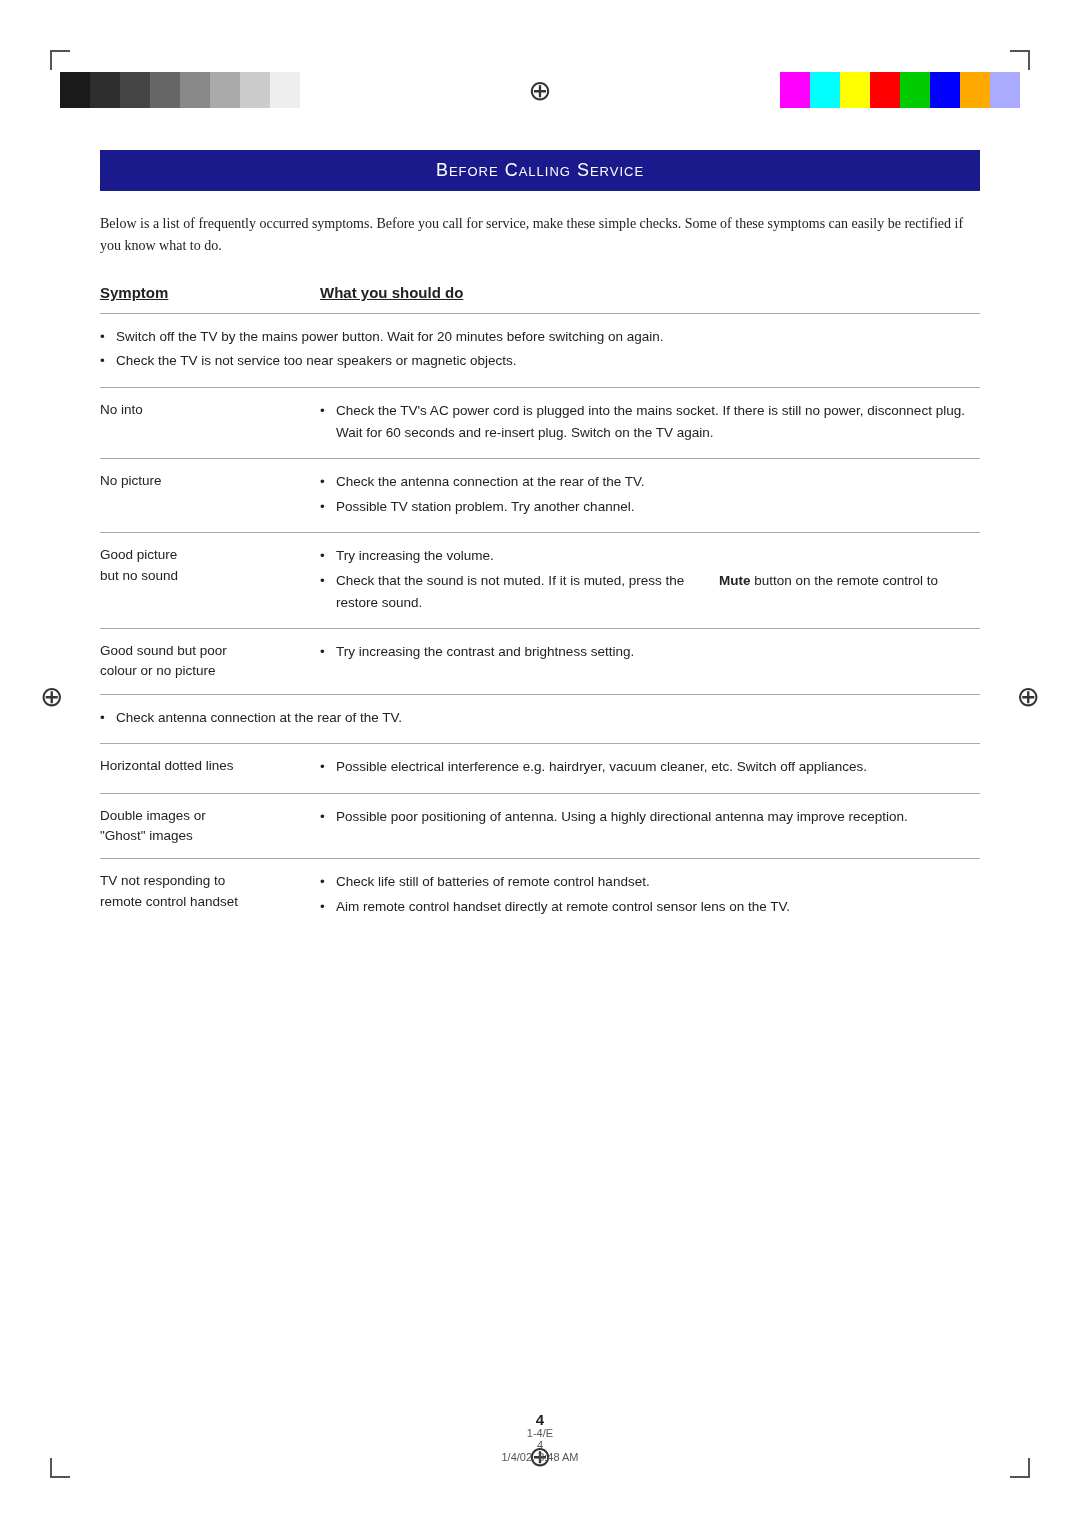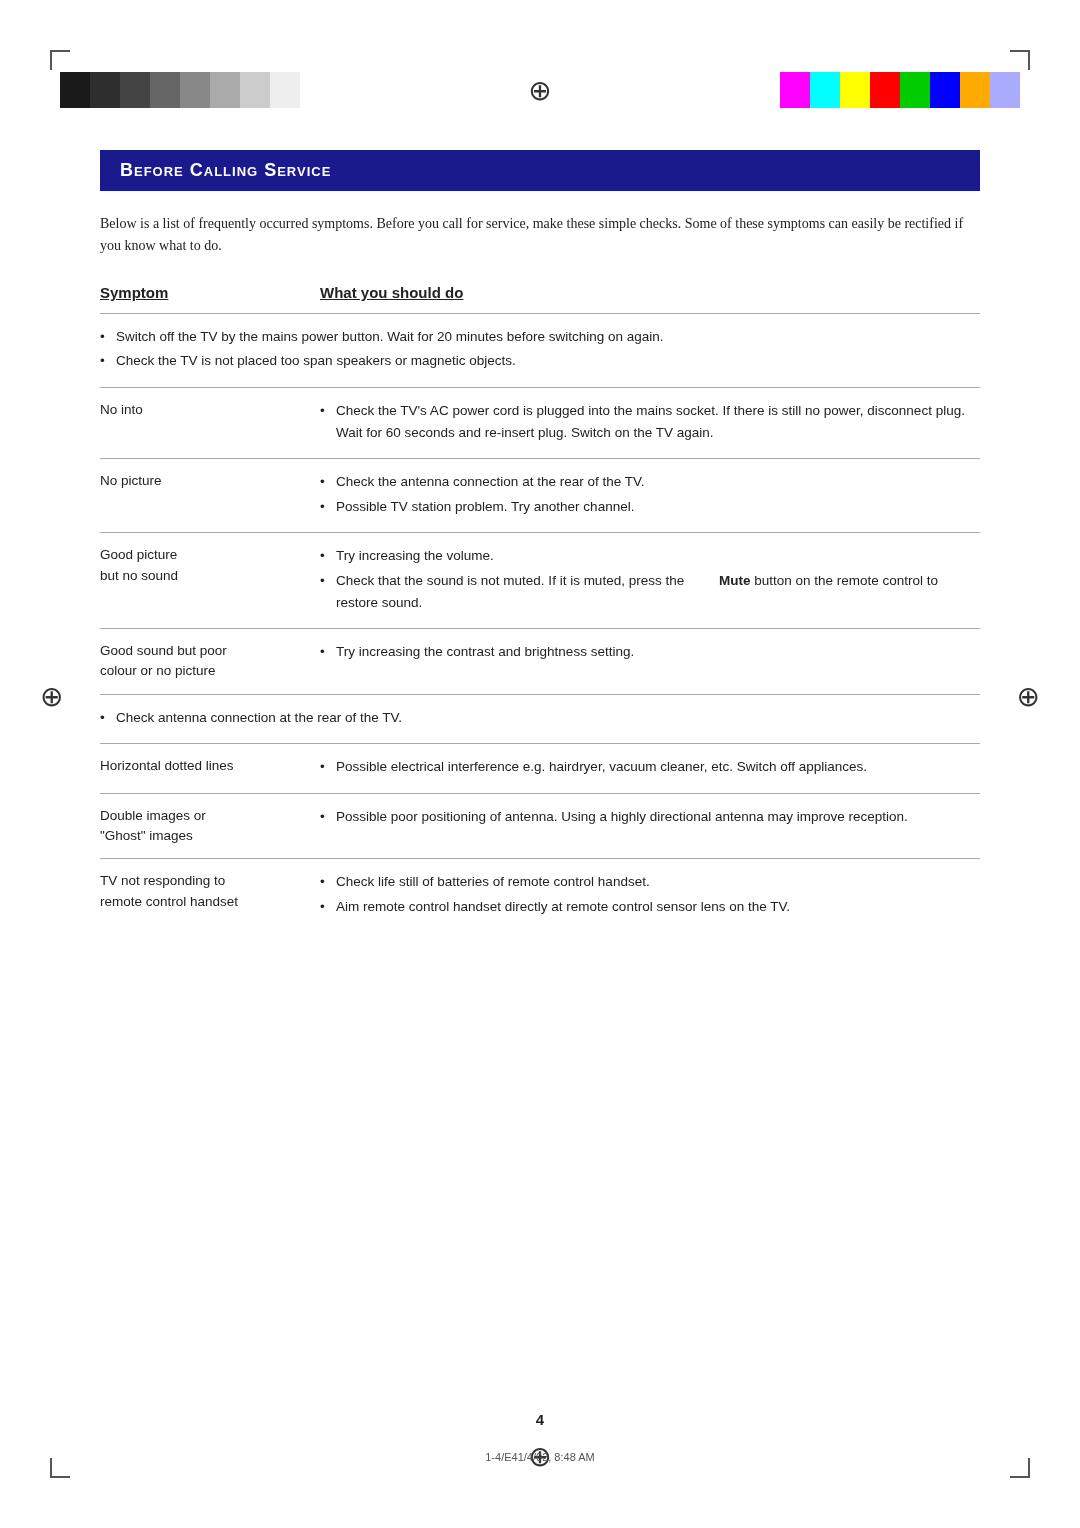--- a/index.html
+++ b/index.html
@@ -89,23 +89,24 @@
       top: 150px;
       left: 100px;
       right: 100px;
       bottom: 120px;
     }
 
     
     .page-title {
       background: #1a1a8c;
       color: #ffffff;
+      text-align: center;
       padding: 10px 20px;
       font-size: 18px;
-      font-weight: bold;
+      font-weight: normal;
       letter-spacing: 1px;
       margin-bottom: 22px;
       font-variant: small-caps;
     }
 
     
     .intro-text {
       font-size: 14px;
       line-height: 1.6;
       margin-bottom: 26px;
@@ -181,24 +182,25 @@
       padding-left: 31px;
     }
 
     
     .footer {
       position: absolute;
       bottom: 65px;
       left: 100px;
       right: 100px;
       display: flex;
-      justify-content: center;
+      justify-content: flex-end;
       align-items: center;
       font-size: 11px;
       color: #555;
+      flex-direction: column;
     }
 
     .page-number-center {
       position: absolute;
       bottom: 100px;
       left: 50%;
       transform: translateX(-50%);
       font-size: 15px;
       font-weight: bold;
       color: #222;
@@ -258,21 +260,21 @@
   <div class="table-header-row">
     <div class="col-symptom col-header">Symptom</div>
     <div class="col-action col-header">What you should do</div>
   </div>
 
   <div id="rows-container">
       <div class="service-row">
         <div class="action-cell">
           <ul>
             <li>Switch off the TV by the mains power button. Wait for 20 minutes before switching on again.</li>
-            <li>Check the TV is not placed too span speakers or magnetic objects.</li>
+            <li>Check the TV is not service too near speakers or magnetic objects.</li>
           </ul>
         </div>
       </div>
       <div class="service-row">
         <div class="symptom-cell">No into</div>
         <div class="action-cell">
           <ul>
             <li>Check the TV's AC power cord is plugged into the mains socket. If there is still no power, disconnect plug. Wait for 60 seconds and re-insert plug. Switch on the TV again.</li>
           </ul>
         </div>

